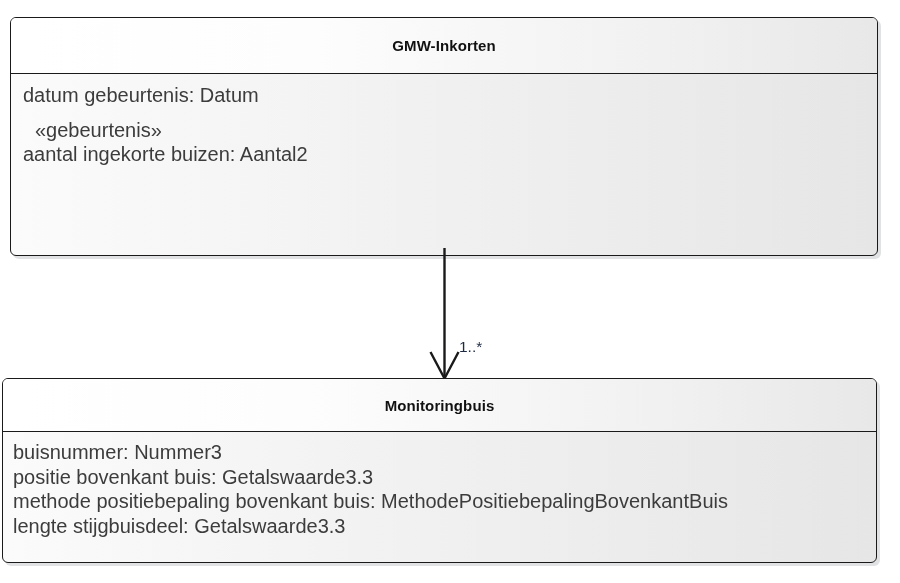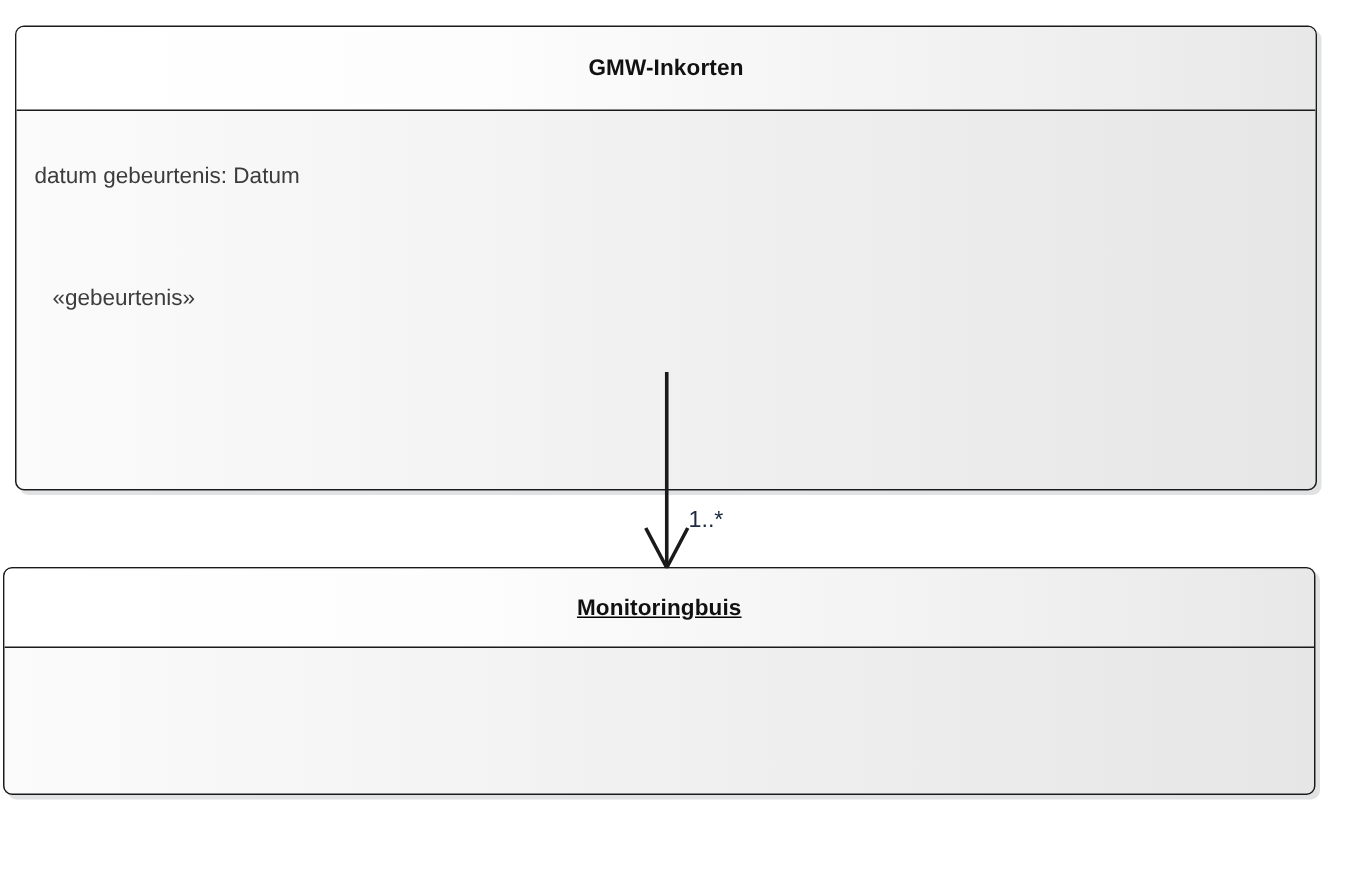--- a/index.html
+++ b/index.html
@@ -50,50 +50,48 @@
     letter-spacing: 0.1px;
     line-height: 1;
     text-align: center;
   }
 
   .uml-body {
     box-sizing: border-box;
     padding: 9px 0 0 0;
   }
   .uml-attr {
-    font-size: 15px;
+    font-size: 20px;
     color: #3c3c3c;
     line-height: 24.5px;
     white-space: pre;
     padding-left: 12px;
-    margin-top: 23px;
   }
   .uml-attr.stereotype {
     padding-left: 24px;
   }
   .uml-attr.blank {
     height: 10px;
     line-height: 10px;
   }
 
   
   #class-gmw-inkorten {
     left: 10px;
     top: 17px;
     width: 868px;
-    height: 310px;
+    height: 239px;
   }
   #class-gmw-inkorten .uml-header { height: 56px; }
 
   #class-monitoringbuis {
     left: 2px;
     top: 378px;
     width: 875px;
-    height: 152px;
-    text-decoration: underline;
+    height: 185px;
   }
   #class-monitoringbuis .uml-header { height: 53px; }
   #class-monitoringbuis .uml-body { padding-top: 8px; }
   #class-monitoringbuis .uml-attr { padding-left: 10px; }
 
   
   #association-connector {
     position: absolute;
     left: 400px;
     top: 248px;
@@ -117,31 +115,38 @@
 <div id="diagram-canvas">
 
   <div class="uml-class" id="class-gmw-inkorten">
     <div class="uml-header">
       <div class="uml-title">GMW-Inkorten</div>
     </div>
     <div class="uml-body">
       <div class="uml-attr">datum gebeurtenis: Datum</div>
       <div class="uml-attr blank"></div>
       <div class="uml-attr stereotype">«gebeurtenis»</div>
+      <div class="uml-attr">aantal ingekorte buizen: Aantal2</div>
     </div>
   </div>
 
   <svg id="association-connector" viewBox="0 0 160 140">
 
     <line x1="44.5" y1="0" x2="44.5" y2="131" stroke="#1a1a1a" stroke-width="2.4"></line>
 
     <path d="M 30.5 104 L 44.5 130.5 L 58.5 104" fill="none" stroke="#1a1a1a" stroke-width="2.4" stroke-linecap="butt" stroke-linejoin="miter"></path>
   </svg>
 
   <div class="assoc-multiplicity">1..*</div>
 
   <div class="uml-class" id="class-monitoringbuis">
     <div class="uml-header">
       <div class="uml-title">Monitoringbuis</div>
     </div>
+    <div class="uml-body">
+      <div class="uml-attr">buisnummer: Nummer3</div>
+      <div class="uml-attr">positie bovenkant buis: Getalswaarde3.3</div>
+      <div class="uml-attr">methode positiebepaling bovenkant buis: MethodePositiebepalingBovenkantBuis</div>
+      <div class="uml-attr">lengte stijgbuisdeel: Getalswaarde3.3</div>
+    </div>
   </div>
 
 </div>
 
 </body></html>

